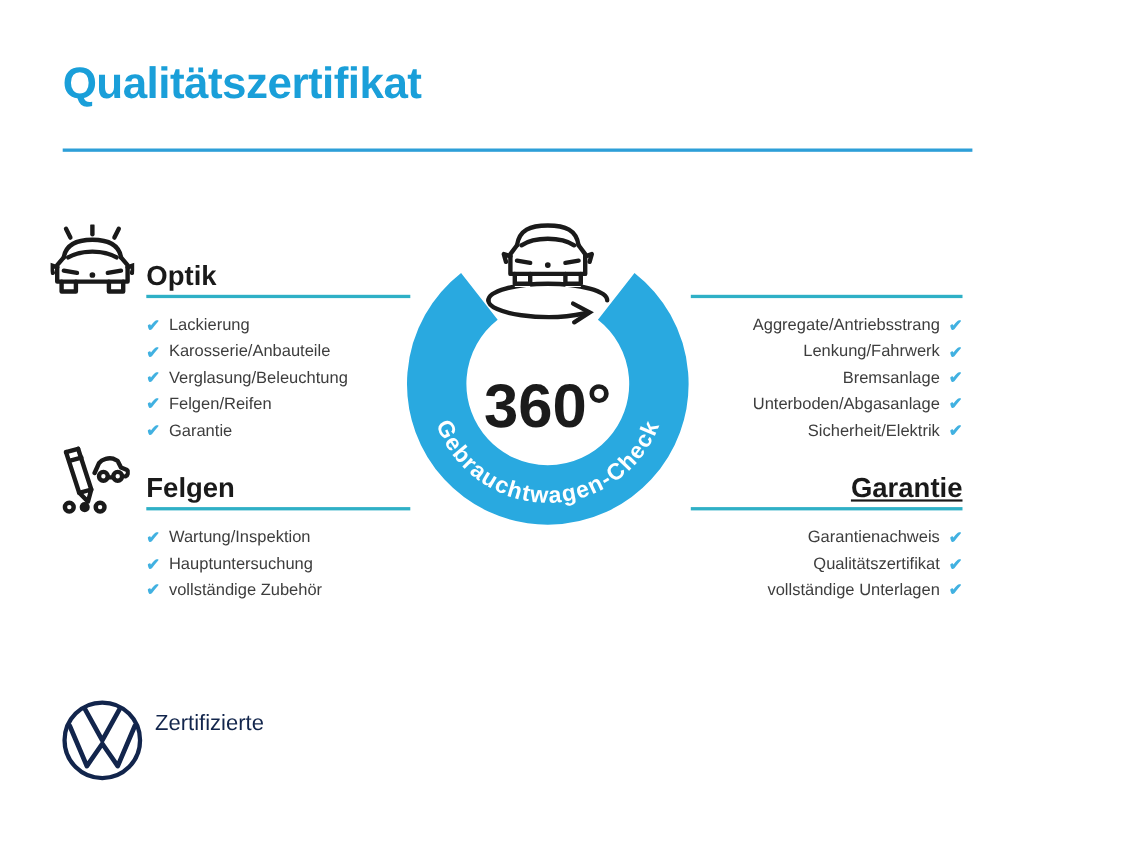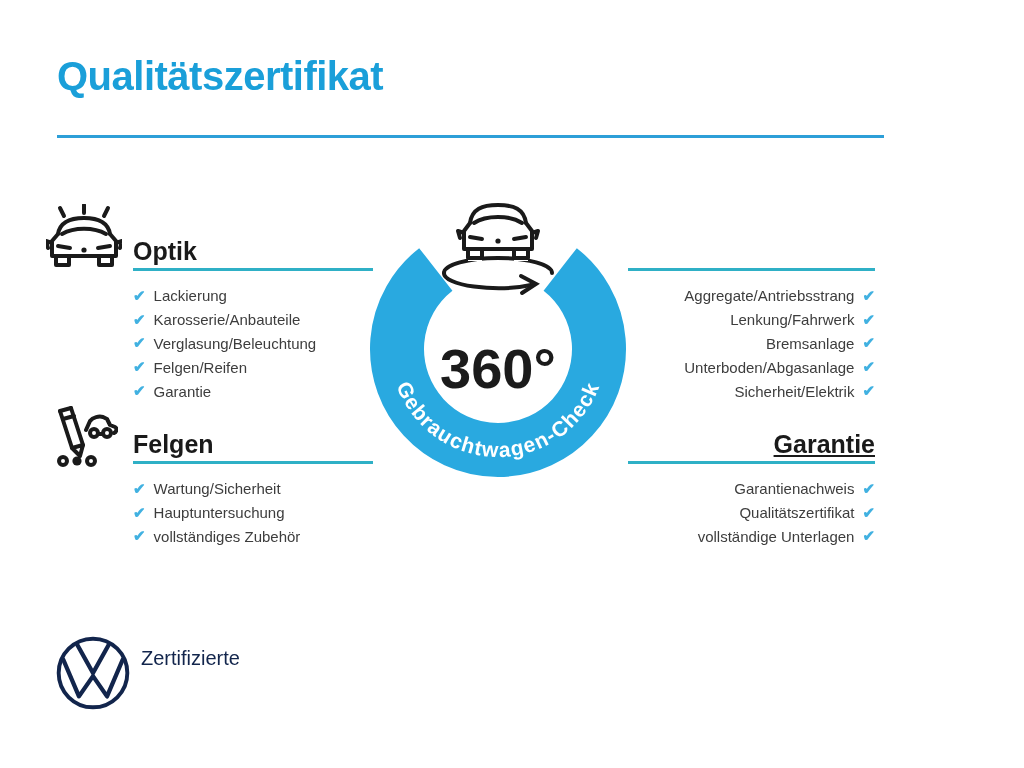--- a/index.html
+++ b/index.html
@@ -152,29 +152,29 @@
         <circle cx="31" cy="59" r="4.6" fill="#1a1a1a" stroke="none"></circle>
         <circle cx="45" cy="59" r="4"></circle>
       </g>
     </svg>
   </div>
   <h2 class="sec-heading" style="left:133px; top:430px;">Felgen</h2>
   <div class="sec-rule" style="left:133px; top:461px; width:240px;"></div>
   <ul class="sec-list leftside" style="left:133px; top:477px;">
     <li>
         <span class="chk">✔</span>
-        <span>Wartung/Sicherheit</span>
+        <span>Wartung/Inspektion</span>
       </li>
     <li>
         <span class="chk">✔</span>
         <span>Hauptuntersuchung</span>
       </li>
     <li>
         <span class="chk">✔</span>
-        <span>vollständiges Zubehör</span>
+        <span>vollständige Zubehör</span>
       </li>
   </ul>
 
   <div class="sec-icon" style="left:901px; top:408px; width:62px; height:68px;">
     <svg width="62" height="68" viewBox="0 0 64 72">
       <g class="icon-stroke" stroke-width="4.5">
         <path d="M 32 6 C 40 9 48 11 54 11 L 54 30 C 54 47 45 58 32 66 C 19 58 10 47 10 30 L 10 11 C 16 11 24 9 32 6 Z"></path>
         <path d="M 22 34 L 30 43 L 45 24" stroke-width="5"></path>
       </g>
     </svg>

